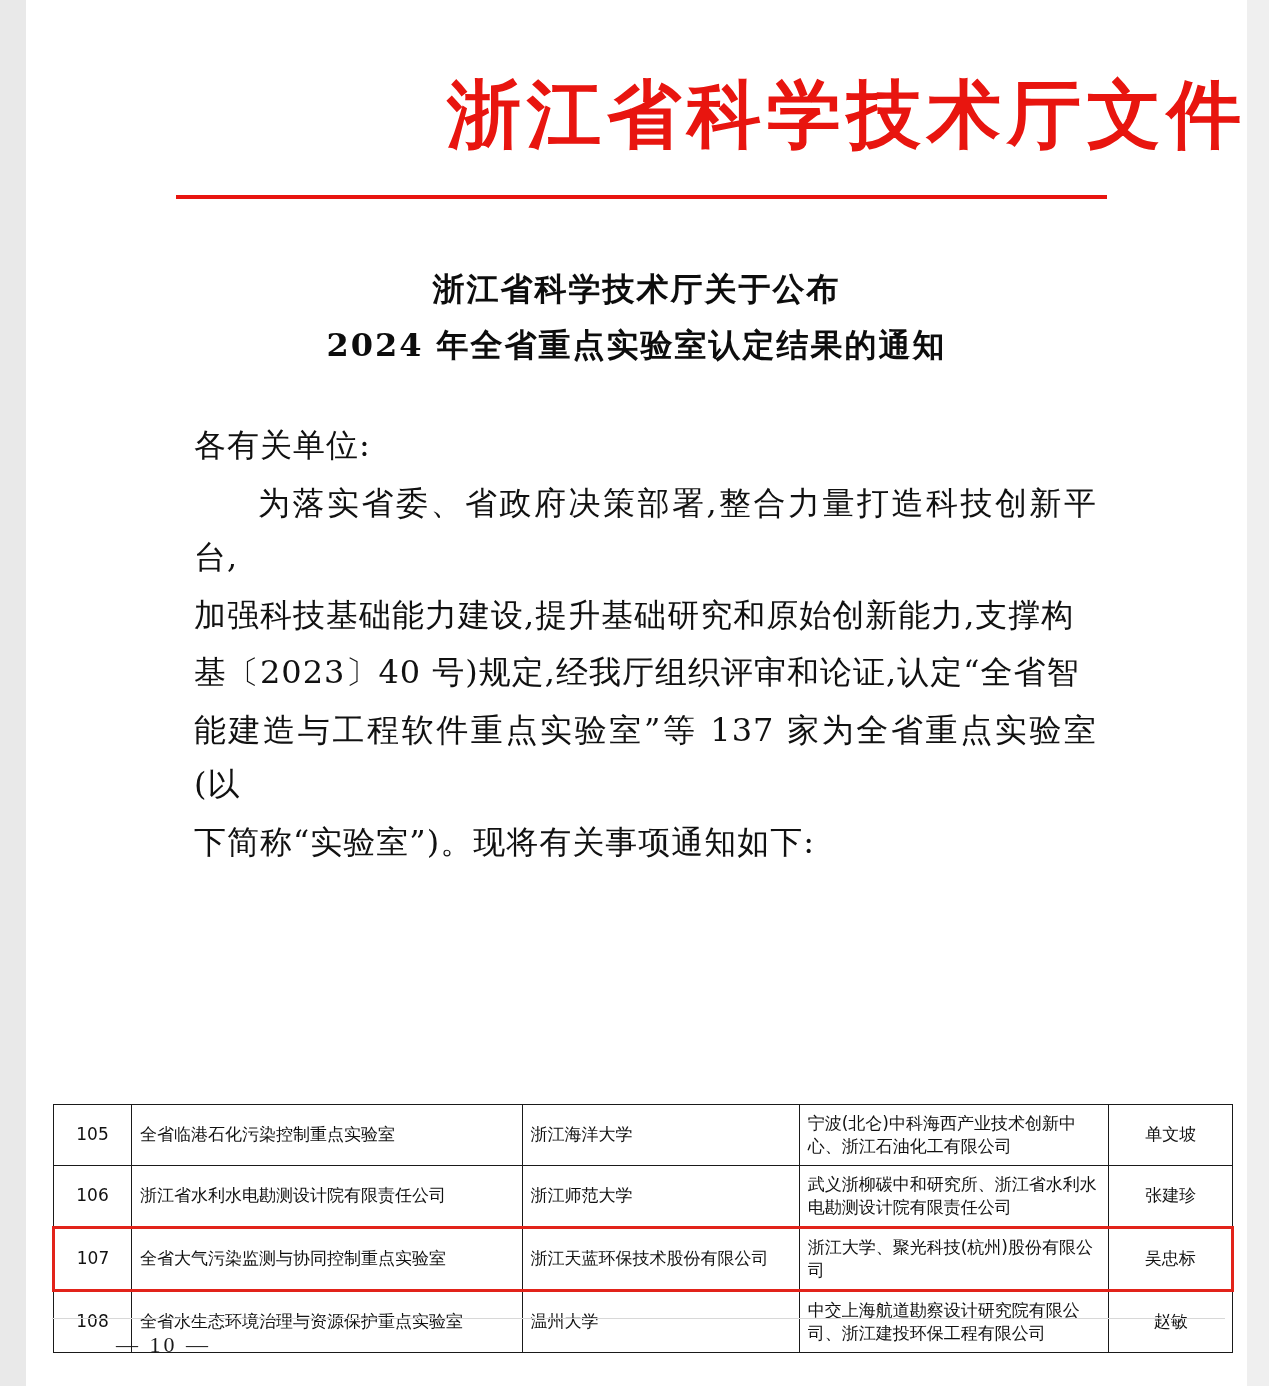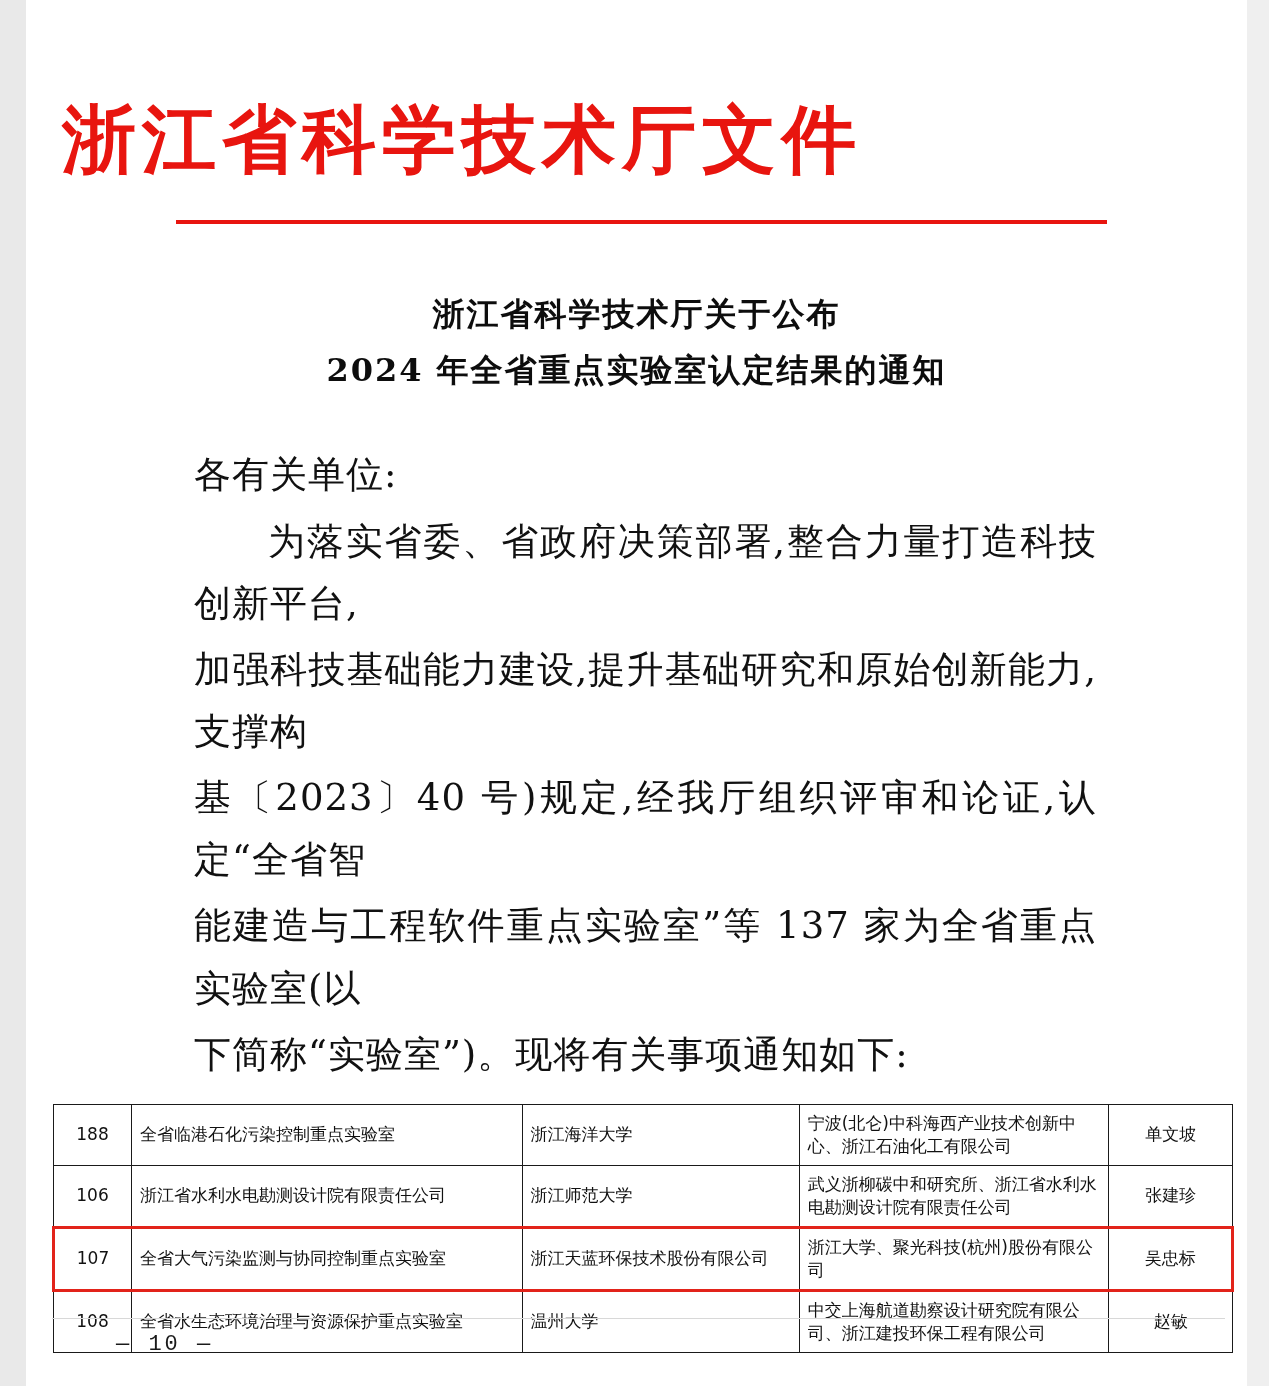--- a/index.html
+++ b/index.html
@@ -34,22 +34,22 @@
     position: absolute;
     left: 26px;
     right: 22px;
     top: 0;
     bottom: 0;
     background: #ffffff;
   }
 
   
   .masthead {
-    text-align: left;
-    margin-top: 99px;
+    text-align: right;
+    margin-top: 74px;
     color: #e8150f;
     font-family: "DejaVu Serif", "Liberation Serif", serif;
     font-weight: bold;
     font-size: 74px;
     letter-spacing: 6px;
     line-height: 1.1;
     white-space: nowrap;
     padding-left: 36px;
   }
 
@@ -74,21 +74,21 @@
     font-weight: bold;
     font-size: 32px;
     line-height: 1.75;
     letter-spacing: 2px;
     color: #0d0d0d;
   }
 
   
   .body-block {
     margin: 46px 150px 0 168px;
-    font-size: 37px;
+    font-size: 32px;
     line-height: 1.68;
     letter-spacing: 1px;
     color: #111;
   }
   .body-block p {
     margin: 0 0 4px 0;
     text-align: justify;
   }
   .indent {
     text-indent: 2em;
@@ -148,21 +148,21 @@
   .page-footer {
     position: absolute;
     left: 0;
     right: 0;
     top: 1332px;
     text-align: left;
     padding-left: 90px;
     font-size: 22px;
     letter-spacing: 3px;
     color: #1a1a1a;
-    font-family: Liberation Mono, monospace;
+    font-family: Liberation Serif, serif;
   }
   .footer-rule {
     position: absolute;
     left: 26px;
     right: 22px;
     top: 1318px;
     height: 1px;
     background: #d8d8d8;
   }
 </style>
@@ -190,21 +190,21 @@
     <p>加强科技基础能力建设,提升基础研究和原始创新能力,支撑构</p>
     <p>基〔2023〕40 号)规定,经我厅组织评审和论证,认定“全省智</p>
     <p>能建造与工程软件重点实验室”等 137 家为全省重点实验室(以</p>
     <p>下简称“实验室”)。现将有关事项通知如下:</p>
   </div>
 
   <div class="table-wrap">
     <table class="list">
       <tbody>
         <tr>
-          <td class="c-no">188</td>
+          <td class="c-no">105</td>
           <td class="c-lab">全省临港石化污染控制重点实验室</td>
           <td class="c-unit">浙江海洋大学</td>
           <td class="c-coop">宁波(北仑)中科海西产业技术创新中心、浙江石油化工有限公司</td>
           <td class="c-person">单文坡</td>
         </tr>
         <tr>
           <td class="c-no">106</td>
           <td class="c-lab">浙江省水利水电勘测设计院有限责任公司</td>
           <td class="c-unit">浙江师范大学</td>
           <td class="c-coop">武义浙柳碳中和研究所、浙江省水利水电勘测设计院有限责任公司</td>

